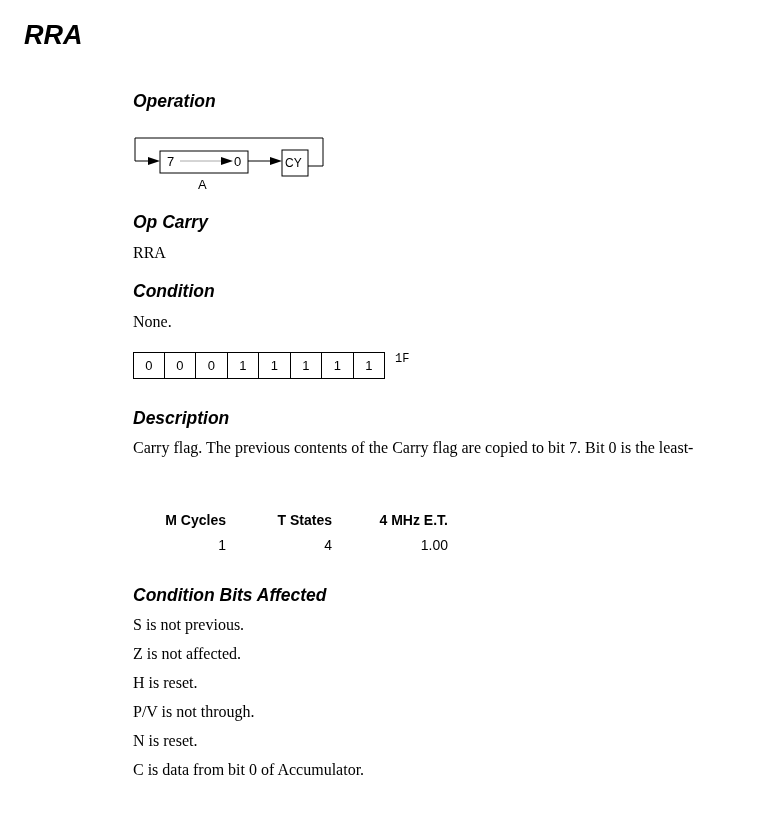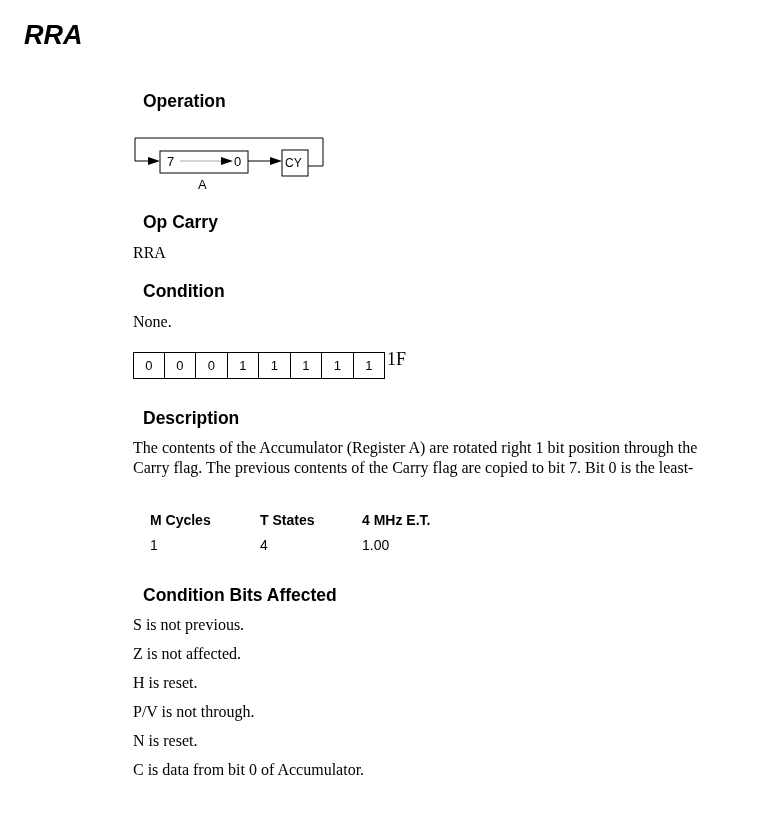--- a/index.html
+++ b/index.html
@@ -1,25 +1,25 @@
 <!DOCTYPE html>
 <html><head>
 <meta charset="utf-8">
 <style>
   html,body{margin:0;padding:0;background:#fff;}
   body{width:782px;height:823px;position:relative;overflow:hidden;color:#000;}
   .title{position:absolute;left:24px;top:20px;font-family:"Liberation Sans",sans-serif;font-weight:bold;font-style:italic;font-size:27px;}
-  .h{position:absolute;left:143px;font-family:"Liberation Sans",sans-serif;font-weight:bold;font-size:17.5px;}
+  .h{position:absolute;left:133px;font-family:"Liberation Sans",sans-serif;font-weight:bold;font-size:17.5px;font-style:italic;}
   .p{position:absolute;left:133px;font-family:"Liberation Serif",serif;font-size:16px;line-height:20px;}
   .diagram{position:absolute;left:130px;top:135px;}
   .bits{position:absolute;left:133px;top:352px;display:flex;}
   .bit{width:31.5px;height:27px;border:1px solid #000;border-left:none;box-sizing:border-box;display:flex;align-items:center;justify-content:center;font-family:"Liberation Sans",sans-serif;font-size:13px;}
   .bit:first-child{border-left:1px solid #000;}
-  .bits .hex{margin-left:2px;font-family:Liberation Serif, serif;font-size:18px;line-height:27px;margin-top:-6px;}
-  .tbl{position:absolute;top:512px;font-family:"Liberation Sans",sans-serif;font-size:14px;text-align:left;}
+  .bits .hex{margin-left:10px;font-family:Liberation Mono, monospace;font-size:12px;line-height:27px;margin-top:-6px;}
+  .tbl{position:absolute;top:512px;font-family:"Liberation Sans",sans-serif;font-size:14px;text-align:right;}
   .tbl .th{font-weight:bold;}
   .tbl .td{margin-top:9px;}
 </style>
 </head>
 <body>
 
 <div class="title">RRA</div>
 
 <div class="h" style="top:91px">Operation</div>
 
@@ -51,21 +51,20 @@
   <div class="bit">1</div>
   <div class="bit">1</div>
   <div class="bit">1</div>
   <div class="bit">1</div>
   <div class="bit">1</div>
   <div class="hex">1F</div>
 </div>
 
 <div class="h" style="top:408px">Description</div>
 <div class="p" style="top:438px;width:640px">
-  <div>The contents of the Accumulator (Register A) are rotated right 1 bit position through the</div>
   <div>Carry flag. The previous contents of the Carry flag are copied to bit 7. Bit 0 is the least-</div>
 </div>
 
 <div class="tbl" style="left:150px;width:76px">
   <div class="th">M Cycles</div>
   <div class="td">1</div>
 </div>
 <div class="tbl" style="left:260px;width:72px">
   <div class="th">T States</div>
   <div class="td">4</div>

